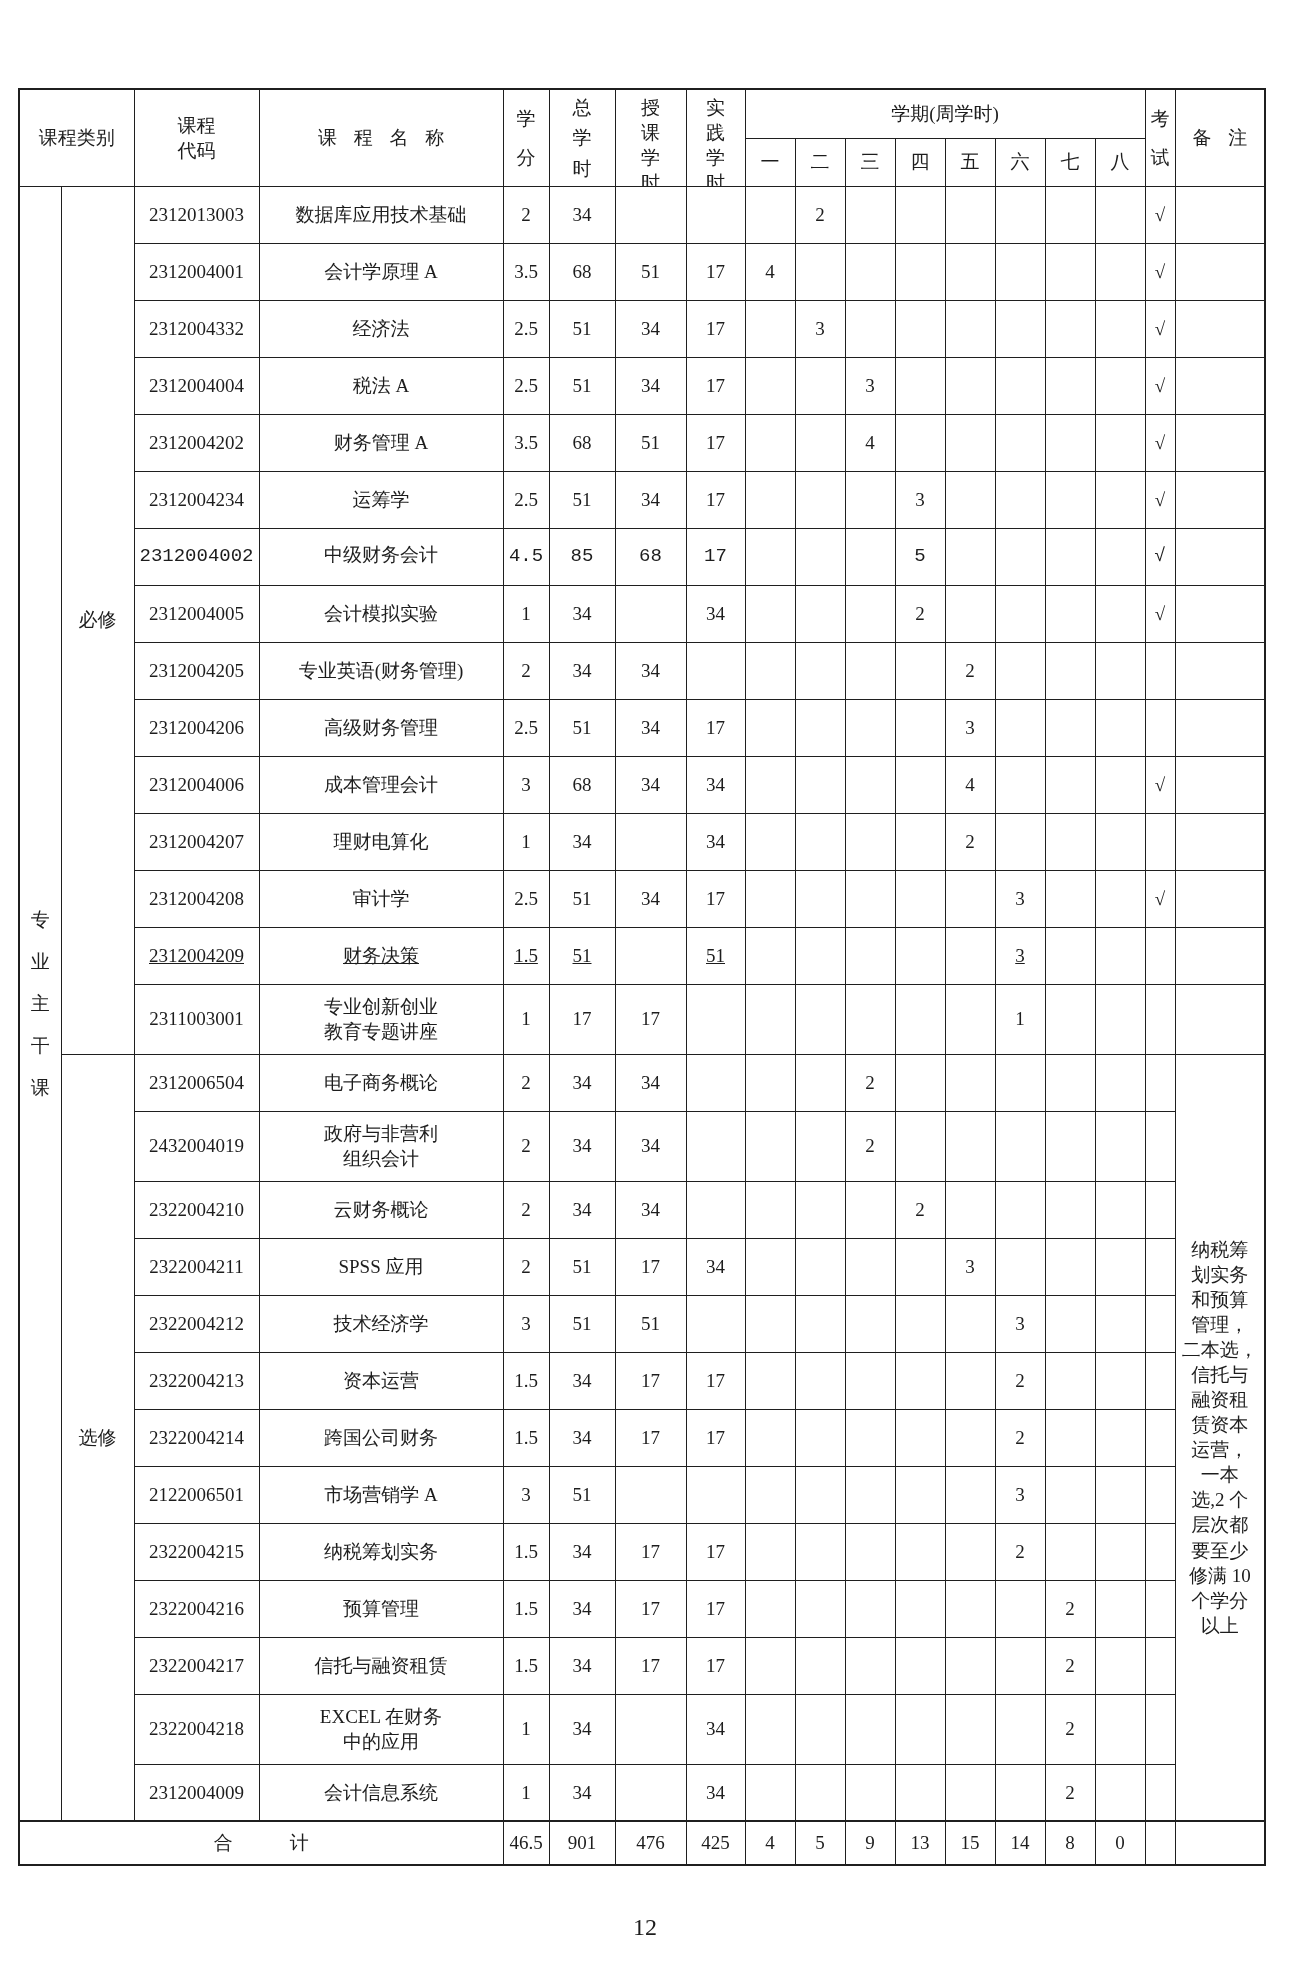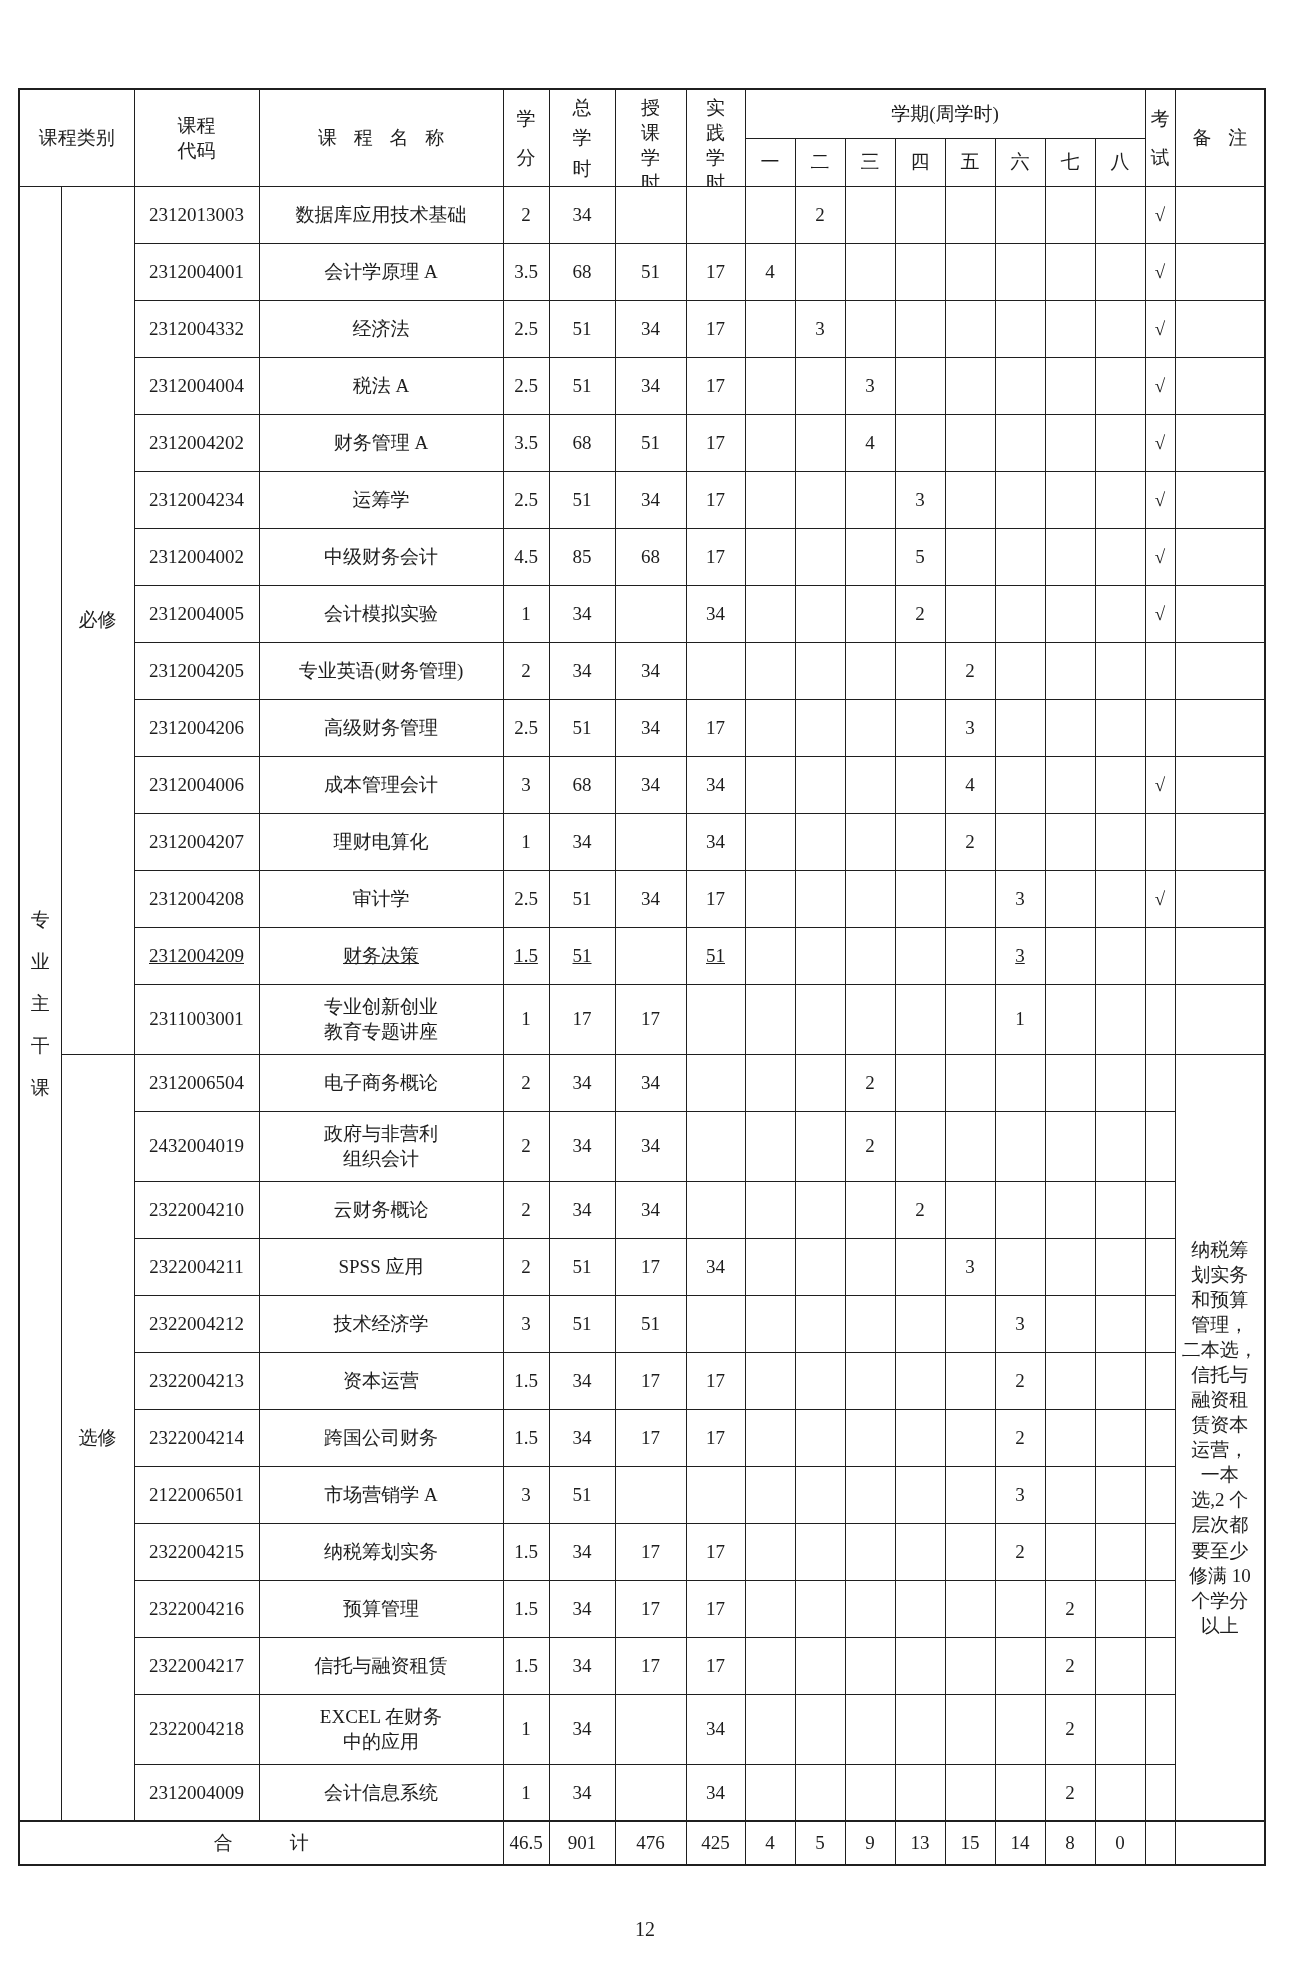--- a/index.html
+++ b/index.html
@@ -50,21 +50,21 @@
     font-size:19px;
     line-height:1.55;
   }
   .exam-mark{font-size:20px;}
   tr.total-row td{border-top:2px solid #1f1f1f;}
   .pagenum{
     position:absolute;
     left:0;right:0;
     bottom:22px;
     text-align:center;
-    font-size:20px;
+    font-size:24px;
   }
 </style>
 </head>
 <body>
 
 <div class="sheet">
   <table class="tbl">
       <colgroup>
         <col style="width: 42px;">
         <col style="width: 73px;">
@@ -240,21 +240,21 @@
           <td></td>
           <td></td>
           <td>3</td>
           <td></td>
           <td></td>
           <td></td>
           <td></td>
           <td class="exam-mark">√</td>
           <td></td>
         </tr>
-        <tr style="height: 57px;">
+        <tr style="height: 57px; font-family: Liberation Mono, monospace;">
           <td>2312004002</td>
           <td class="pre">中级财务会计</td>
           <td>4.5</td>
           <td>85</td>
           <td>68</td>
           <td>17</td>
           <td></td>
           <td></td>
           <td></td>
           <td>5</td>

